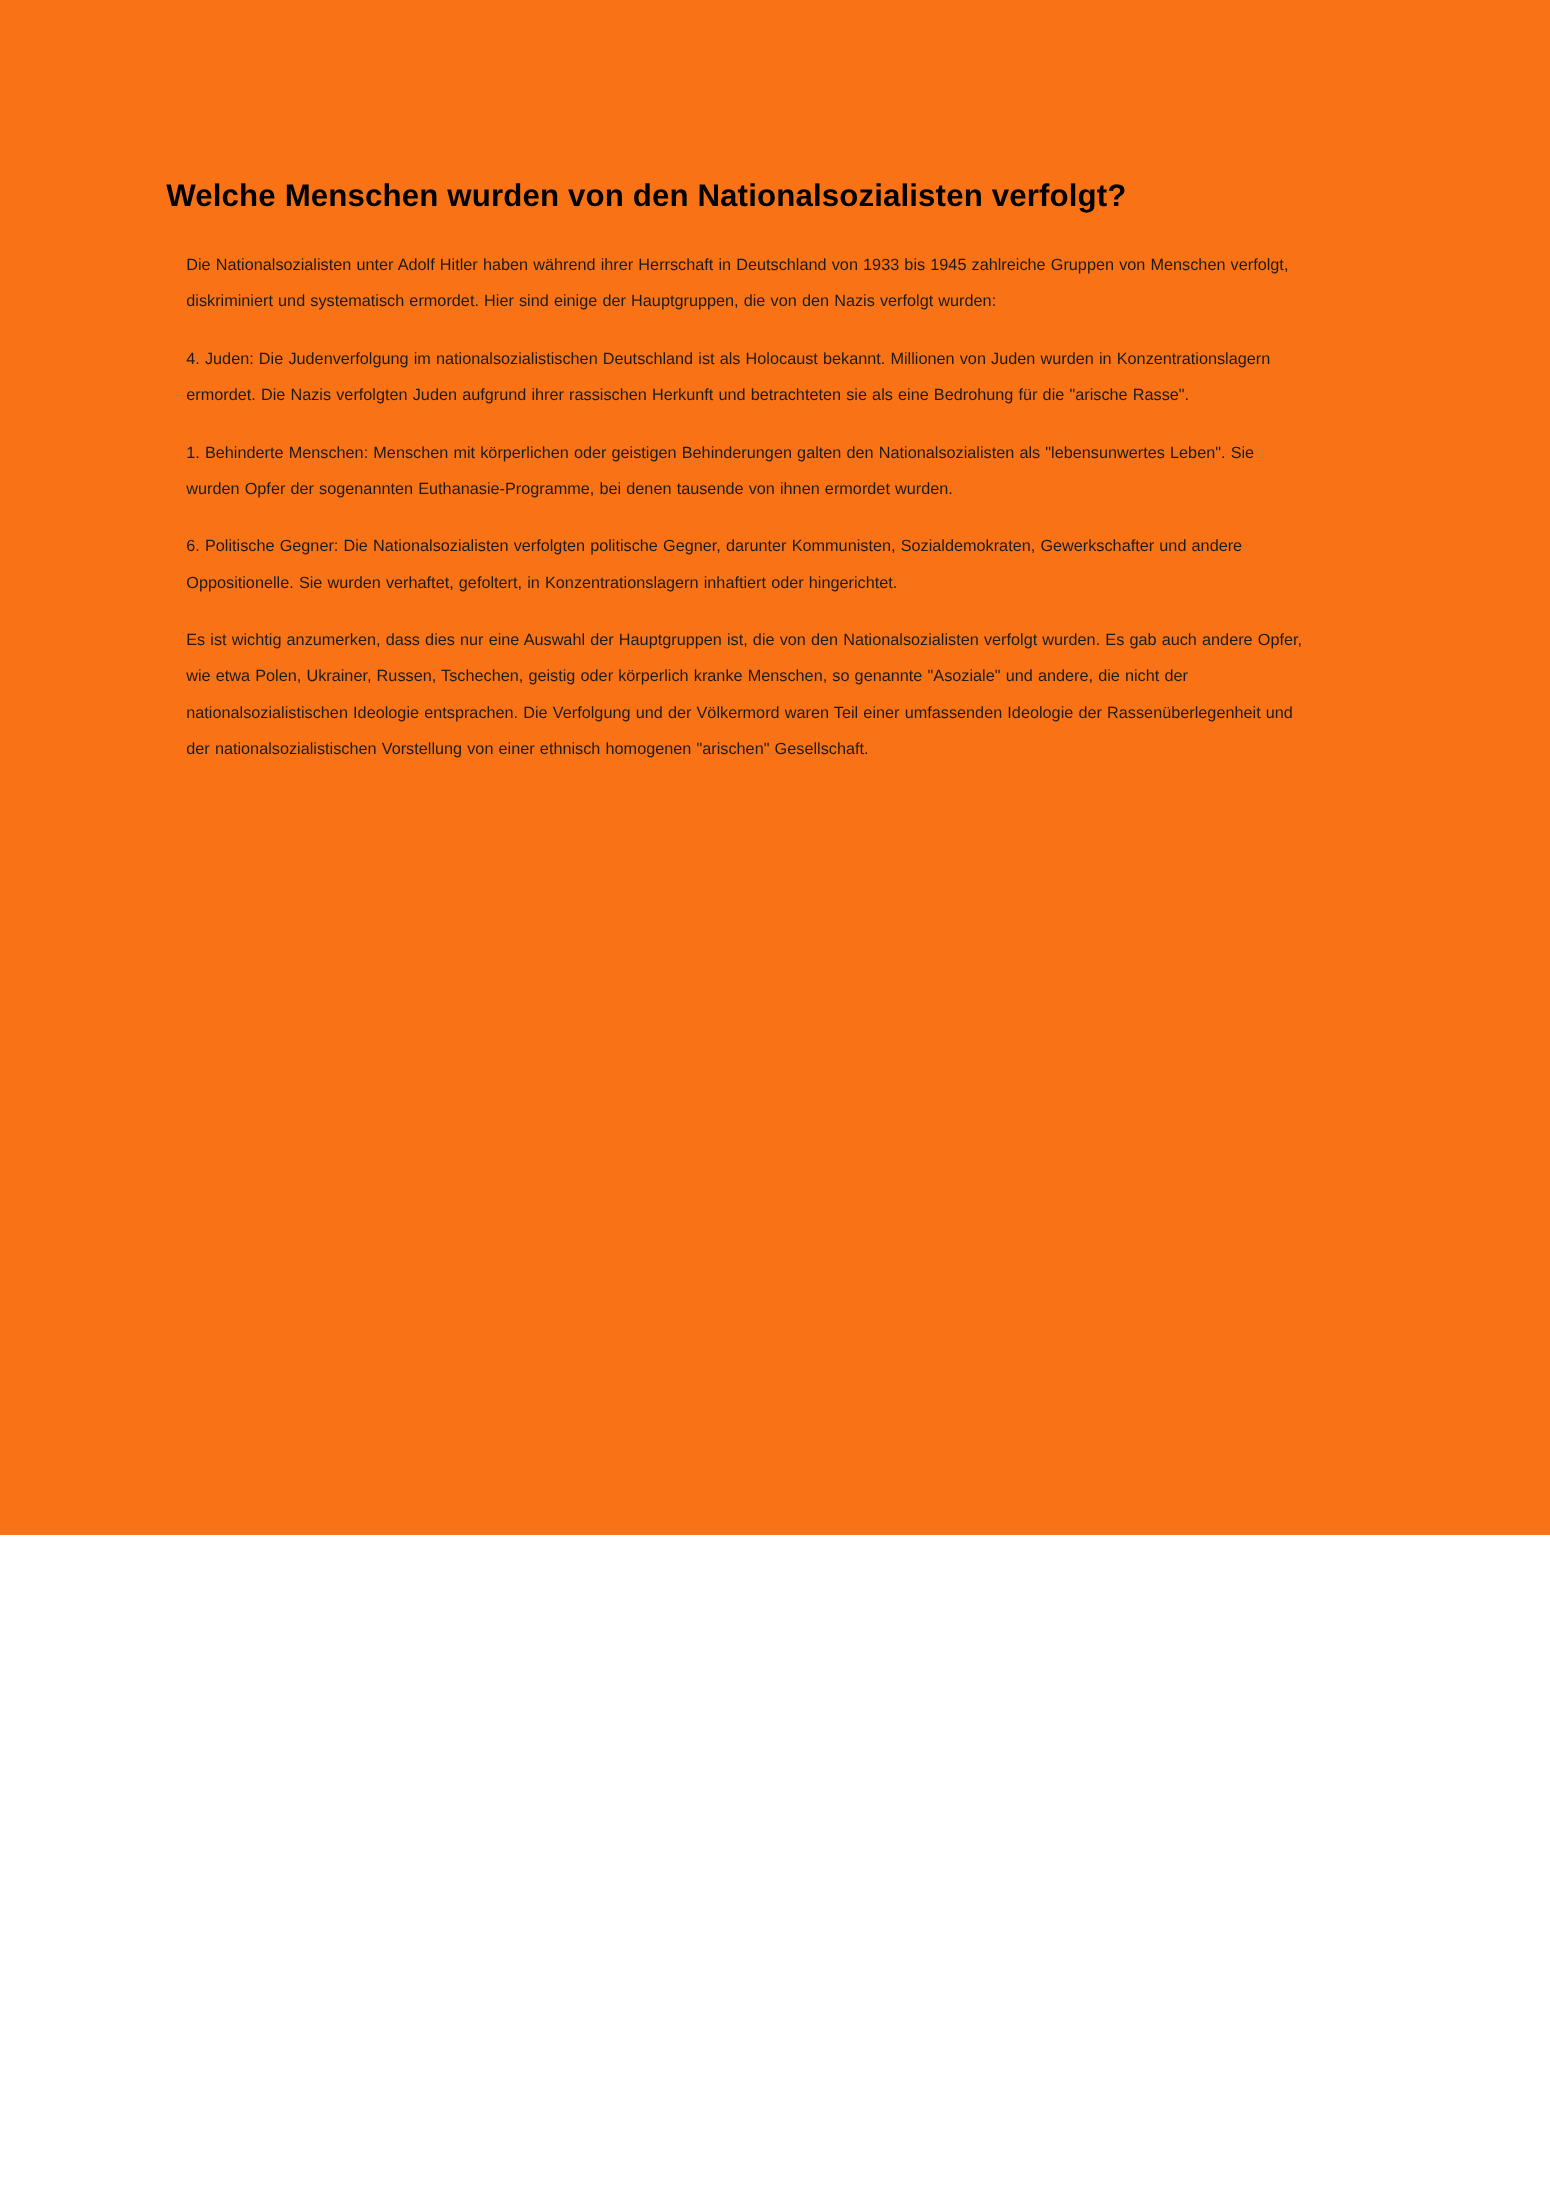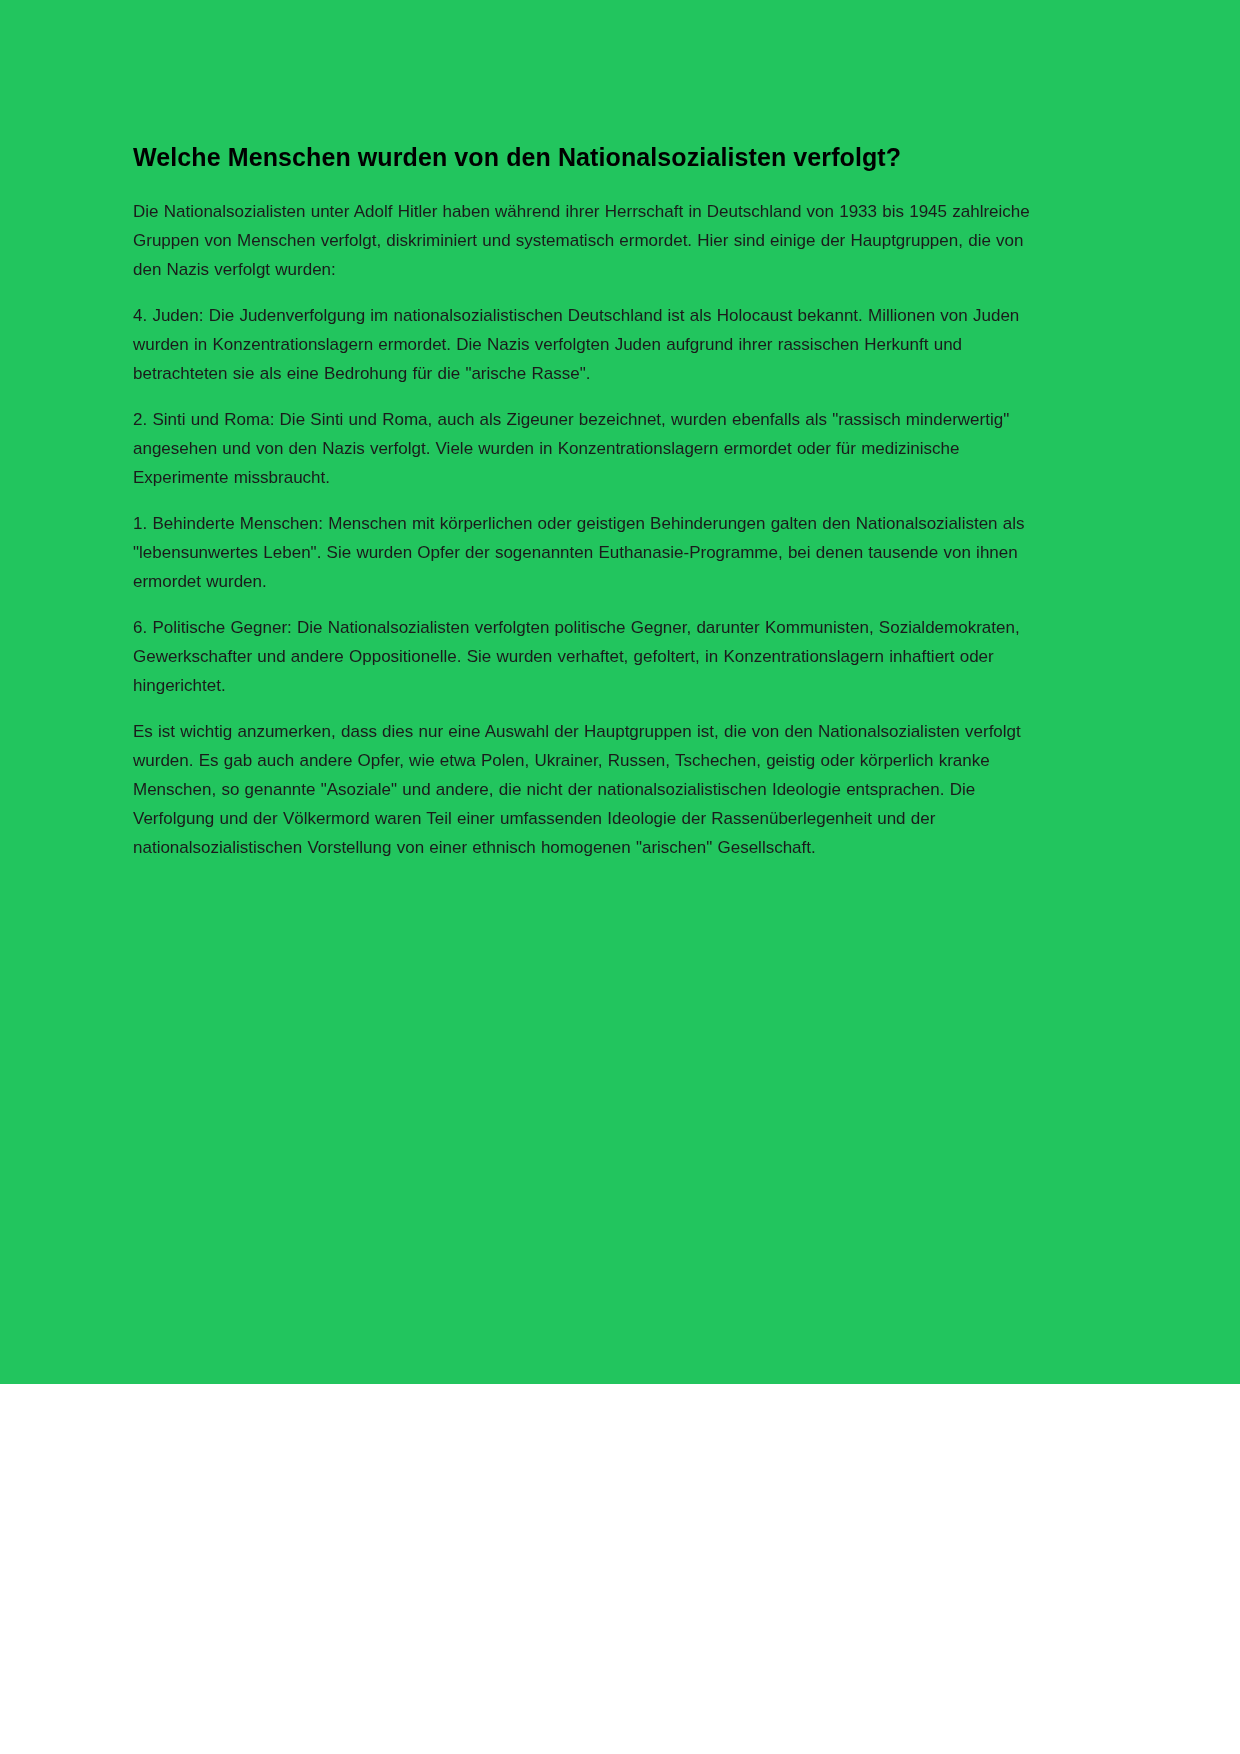--- a/index.html
+++ b/index.html
@@ -3,61 +3,60 @@
 <meta charset="utf-8">
 <style>
   html, body {
     margin: 0;
     padding: 0;
     background: #ffffff;
   }
   .page {
     position: relative;
     width: 1240px;
-    height: 1384px;
-    background: #22c55e;
+    height: 1228px;
+    background: #f97316;
     overflow: hidden;
   }
   .content {
     position: absolute;
     left: 133px;
     top: 142px;
     width: 915px;
     font-family: "Liberation Sans", sans-serif;
     color: #1b1b1b;
     text-align: left;
   }
   .doc-title {
     margin: 0 0 24px 0;
     font-size: 25px;
     line-height: 1.25;
     font-weight: 700;
     color: #000000;
     letter-spacing: 0.1px;
   }
   .doc-paragraph {
-    margin: 0 0 17px 0;
-    font-size: 17px;
+    margin: 0 0 17px 16px;
+    font-size: 13px;
     line-height: 29px;
     font-weight: 400;
     word-spacing: 0.5px;
   }
 </style>
 </head>
 <body>
 
 <div class="page">
   <div class="content">
     <h1 class="doc-title">Welche Menschen wurden von den Nationalsozialisten verfolgt?</h1>
 
     <p class="doc-paragraph">Die Nationalsozialisten unter Adolf Hitler haben während ihrer Herrschaft in Deutschland von 1933 bis 1945 zahlreiche Gruppen von Menschen verfolgt, diskriminiert und systematisch ermordet. Hier sind einige der Hauptgruppen, die von den Nazis verfolgt wurden:</p>
 
     <p class="doc-paragraph">4. Juden: Die Judenverfolgung im nationalsozialistischen Deutschland ist als Holocaust bekannt. Millionen von Juden wurden in Konzentrationslagern ermordet. Die Nazis verfolgten Juden aufgrund ihrer rassischen Herkunft und betrachteten sie als eine Bedrohung für die "arische Rasse".</p>
 
-    <p class="doc-paragraph">2. Sinti und Roma: Die Sinti und Roma, auch als Zigeuner bezeichnet, wurden ebenfalls als "rassisch minderwertig" angesehen und von den Nazis verfolgt. Viele wurden in Konzentrationslagern ermordet oder für medizinische Experimente missbraucht.</p>
 
     <p class="doc-paragraph">1. Behinderte Menschen: Menschen mit körperlichen oder geistigen Behinderungen galten den Nationalsozialisten als "lebensunwertes Leben". Sie wurden Opfer der sogenannten Euthanasie-Programme, bei denen tausende von ihnen ermordet wurden.</p>
 
 
     <p class="doc-paragraph">6. Politische Gegner: Die Nationalsozialisten verfolgten politische Gegner, darunter Kommunisten, Sozialdemokraten, Gewerkschafter und andere Oppositionelle. Sie wurden verhaftet, gefoltert, in Konzentrationslagern inhaftiert oder hingerichtet.</p>
 
 
     <p class="doc-paragraph">Es ist wichtig anzumerken, dass dies nur eine Auswahl der Hauptgruppen ist, die von den Nationalsozialisten verfolgt wurden. Es gab auch andere Opfer, wie etwa Polen, Ukrainer, Russen, Tschechen, geistig oder körperlich kranke Menschen, so genannte "Asoziale" und andere, die nicht der nationalsozialistischen Ideologie entsprachen. Die Verfolgung und der Völkermord waren Teil einer umfassenden Ideologie der Rassenüberlegenheit und der nationalsozialistischen Vorstellung von einer ethnisch homogenen "arischen" Gesellschaft.</p>
   </div>
 </div>

